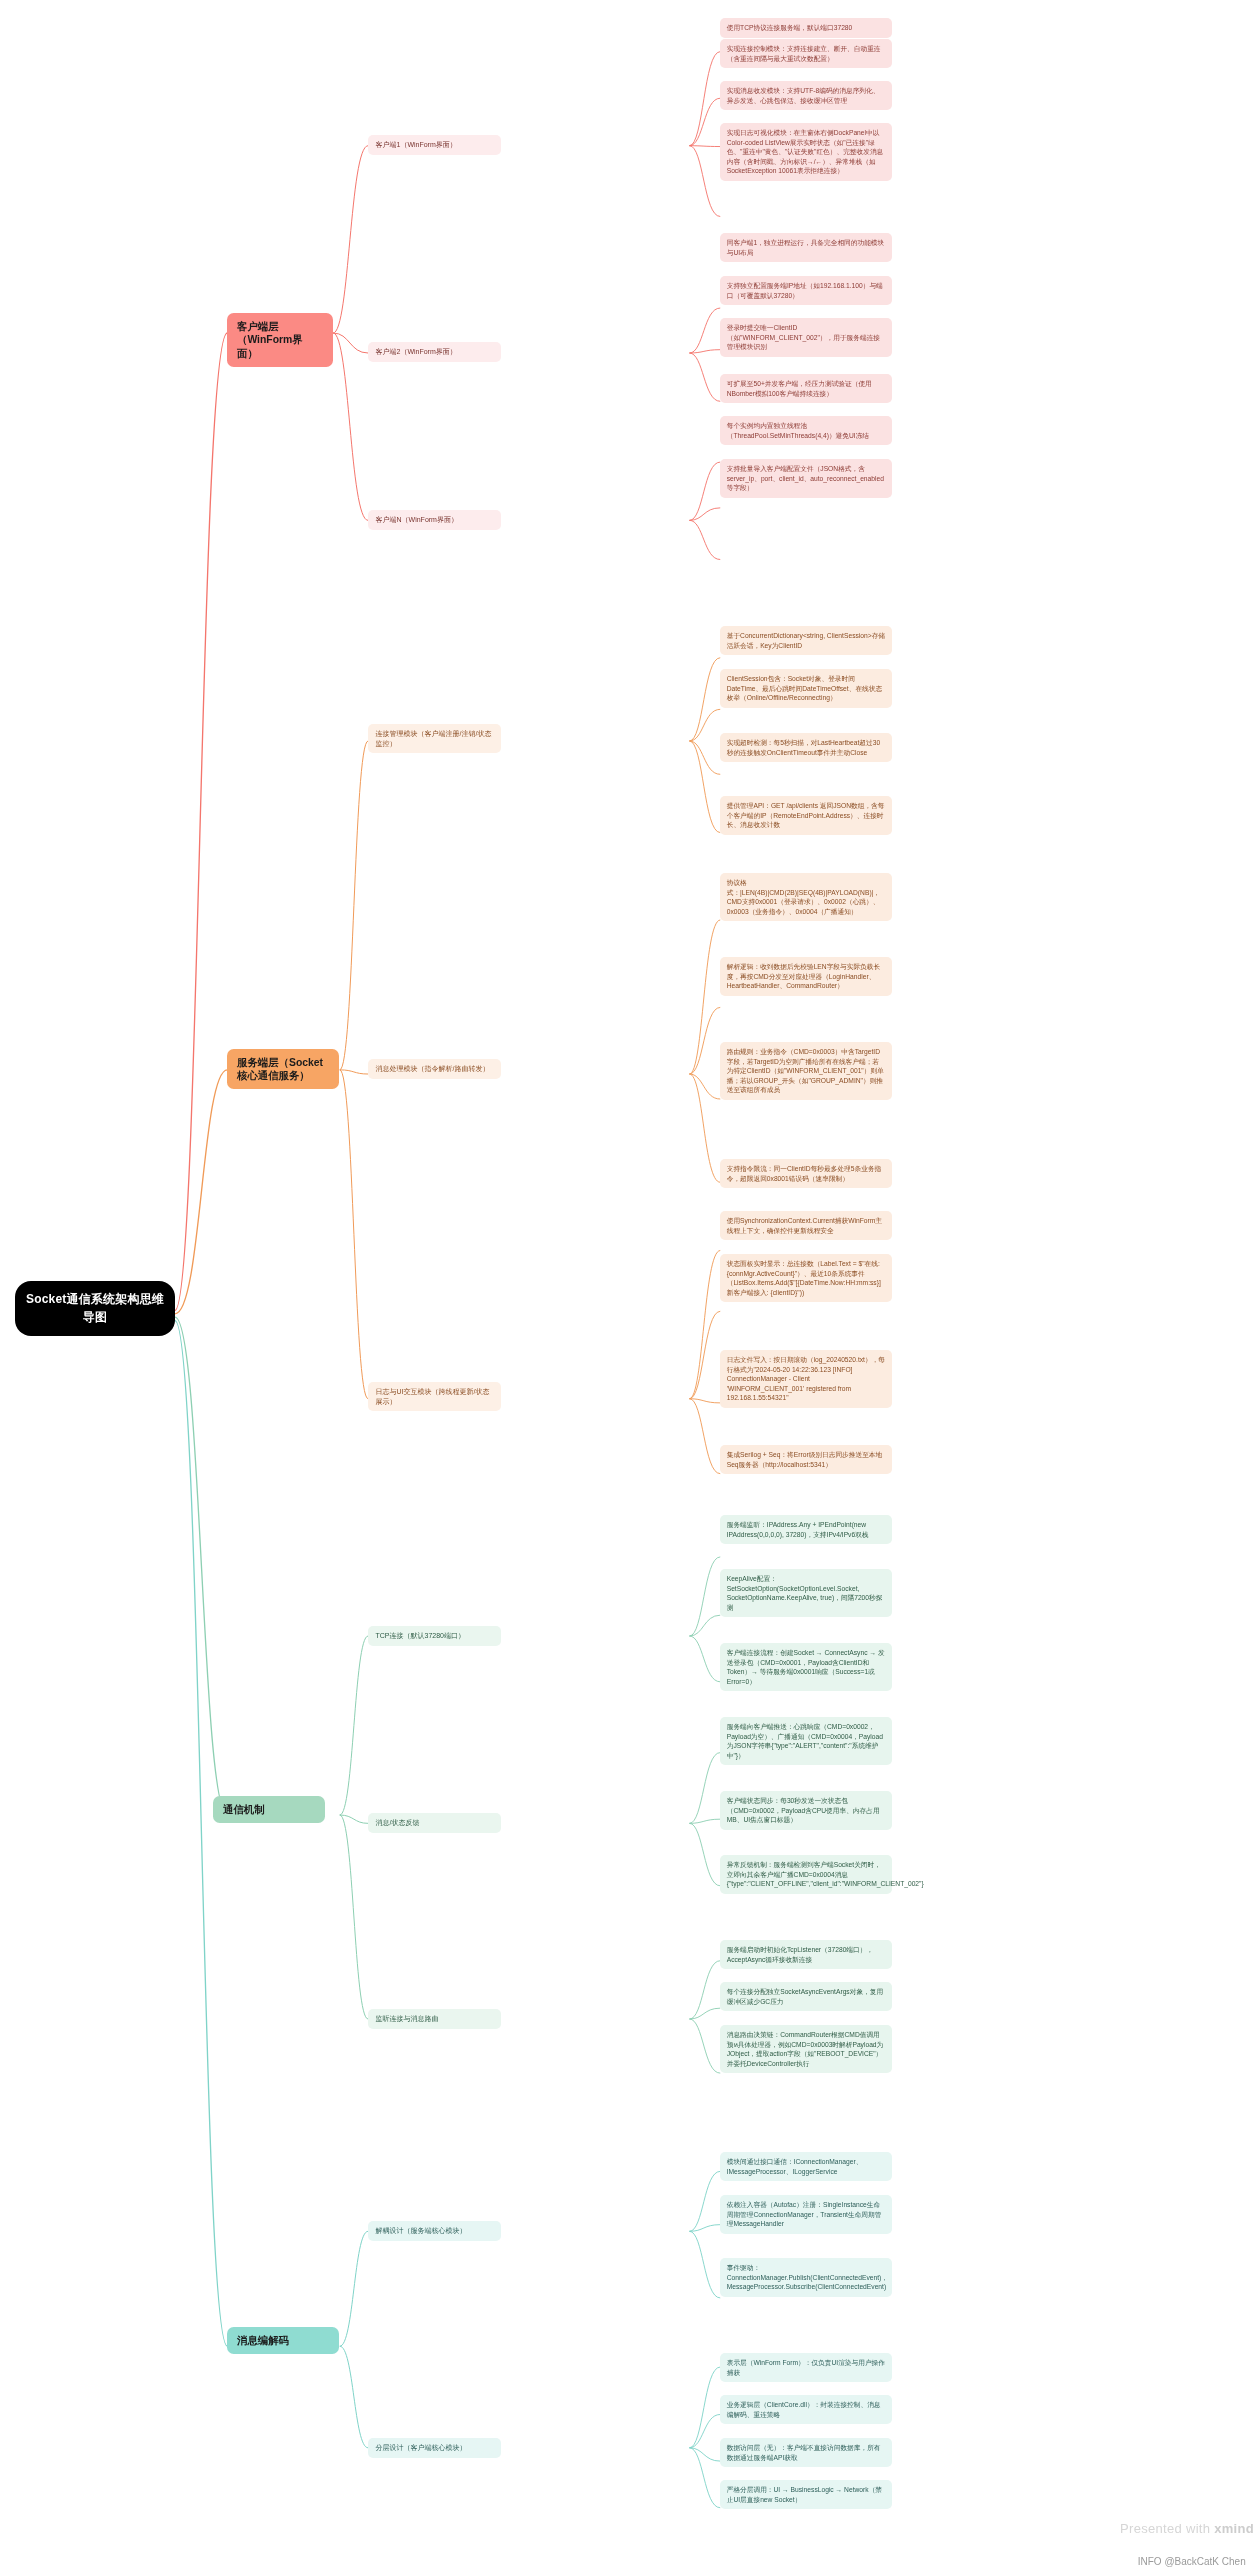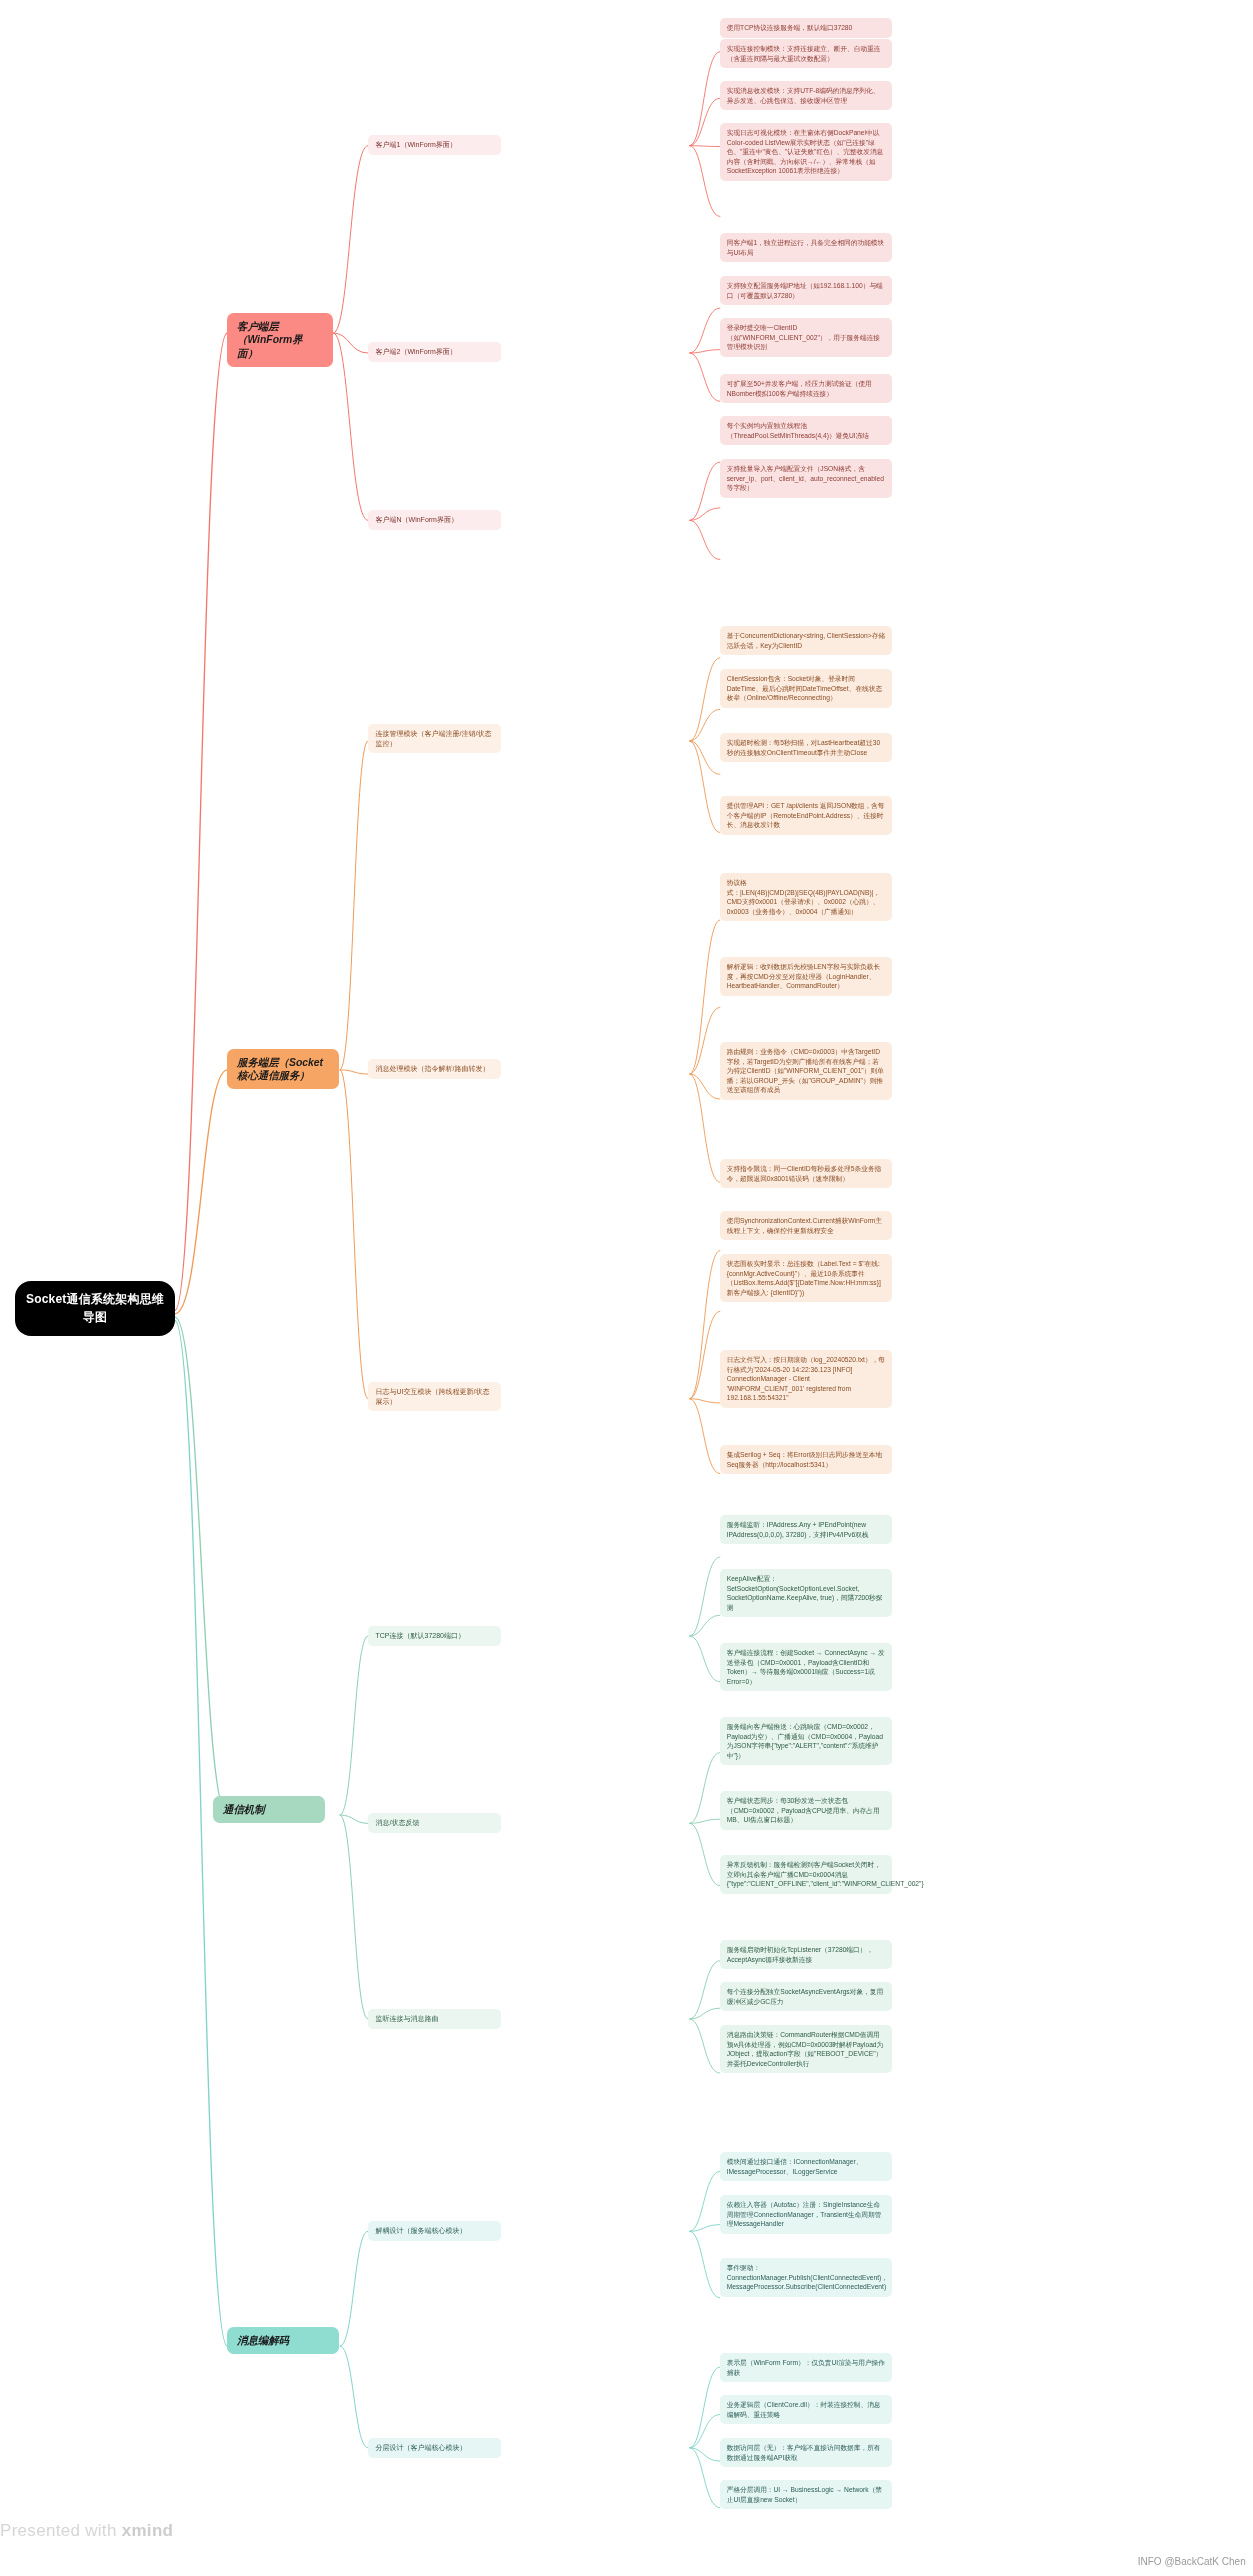--- a/index.html
+++ b/index.html
@@ -50,21 +50,20 @@
   }
 
   
   .l1 {
     padding: 6.7px 10px;
     font-size: 10.4px;
     font-weight: 700;
     color: #111111;
     line-height: 1.3;
     border-radius: 6.7px;
-    font-style: italic;
   }
 
   
   .l2 {
     padding: 5px 7.5px;
     font-size: 7px;
     font-weight: 400;
     line-height: 1.38;
     border-radius: 5px;
   }
@@ -91,23 +90,23 @@
   .c-green-l3  { background:#e7f5ee; color:#2f5c46; }
 
   .c-teal      { background:#8fdcd1; color:#1b1b1b; }
   .c-teal-l2   { background:#e6f6f4; color:#2d5e59; }
   .c-teal-l3   { background:#e6f6f3; color:#2d5e59; }
 
   #watermark {
     position: absolute;
     left: 0; top: 2521px;
     width: 1254px;
-    text-align: left;
+    text-align: right;
     color: #d6d6d6;
-    font-size: 17px;
+    font-size: 13px;
     letter-spacing: 0.3px;
   }
   #watermark b { color:#cdcdcd; font-weight:700; }
   #credit {
     position: absolute;
     right: 8.3px;
     top: 2556px;
     color: #9a9a9a;
     font-size: 10px;
   }

